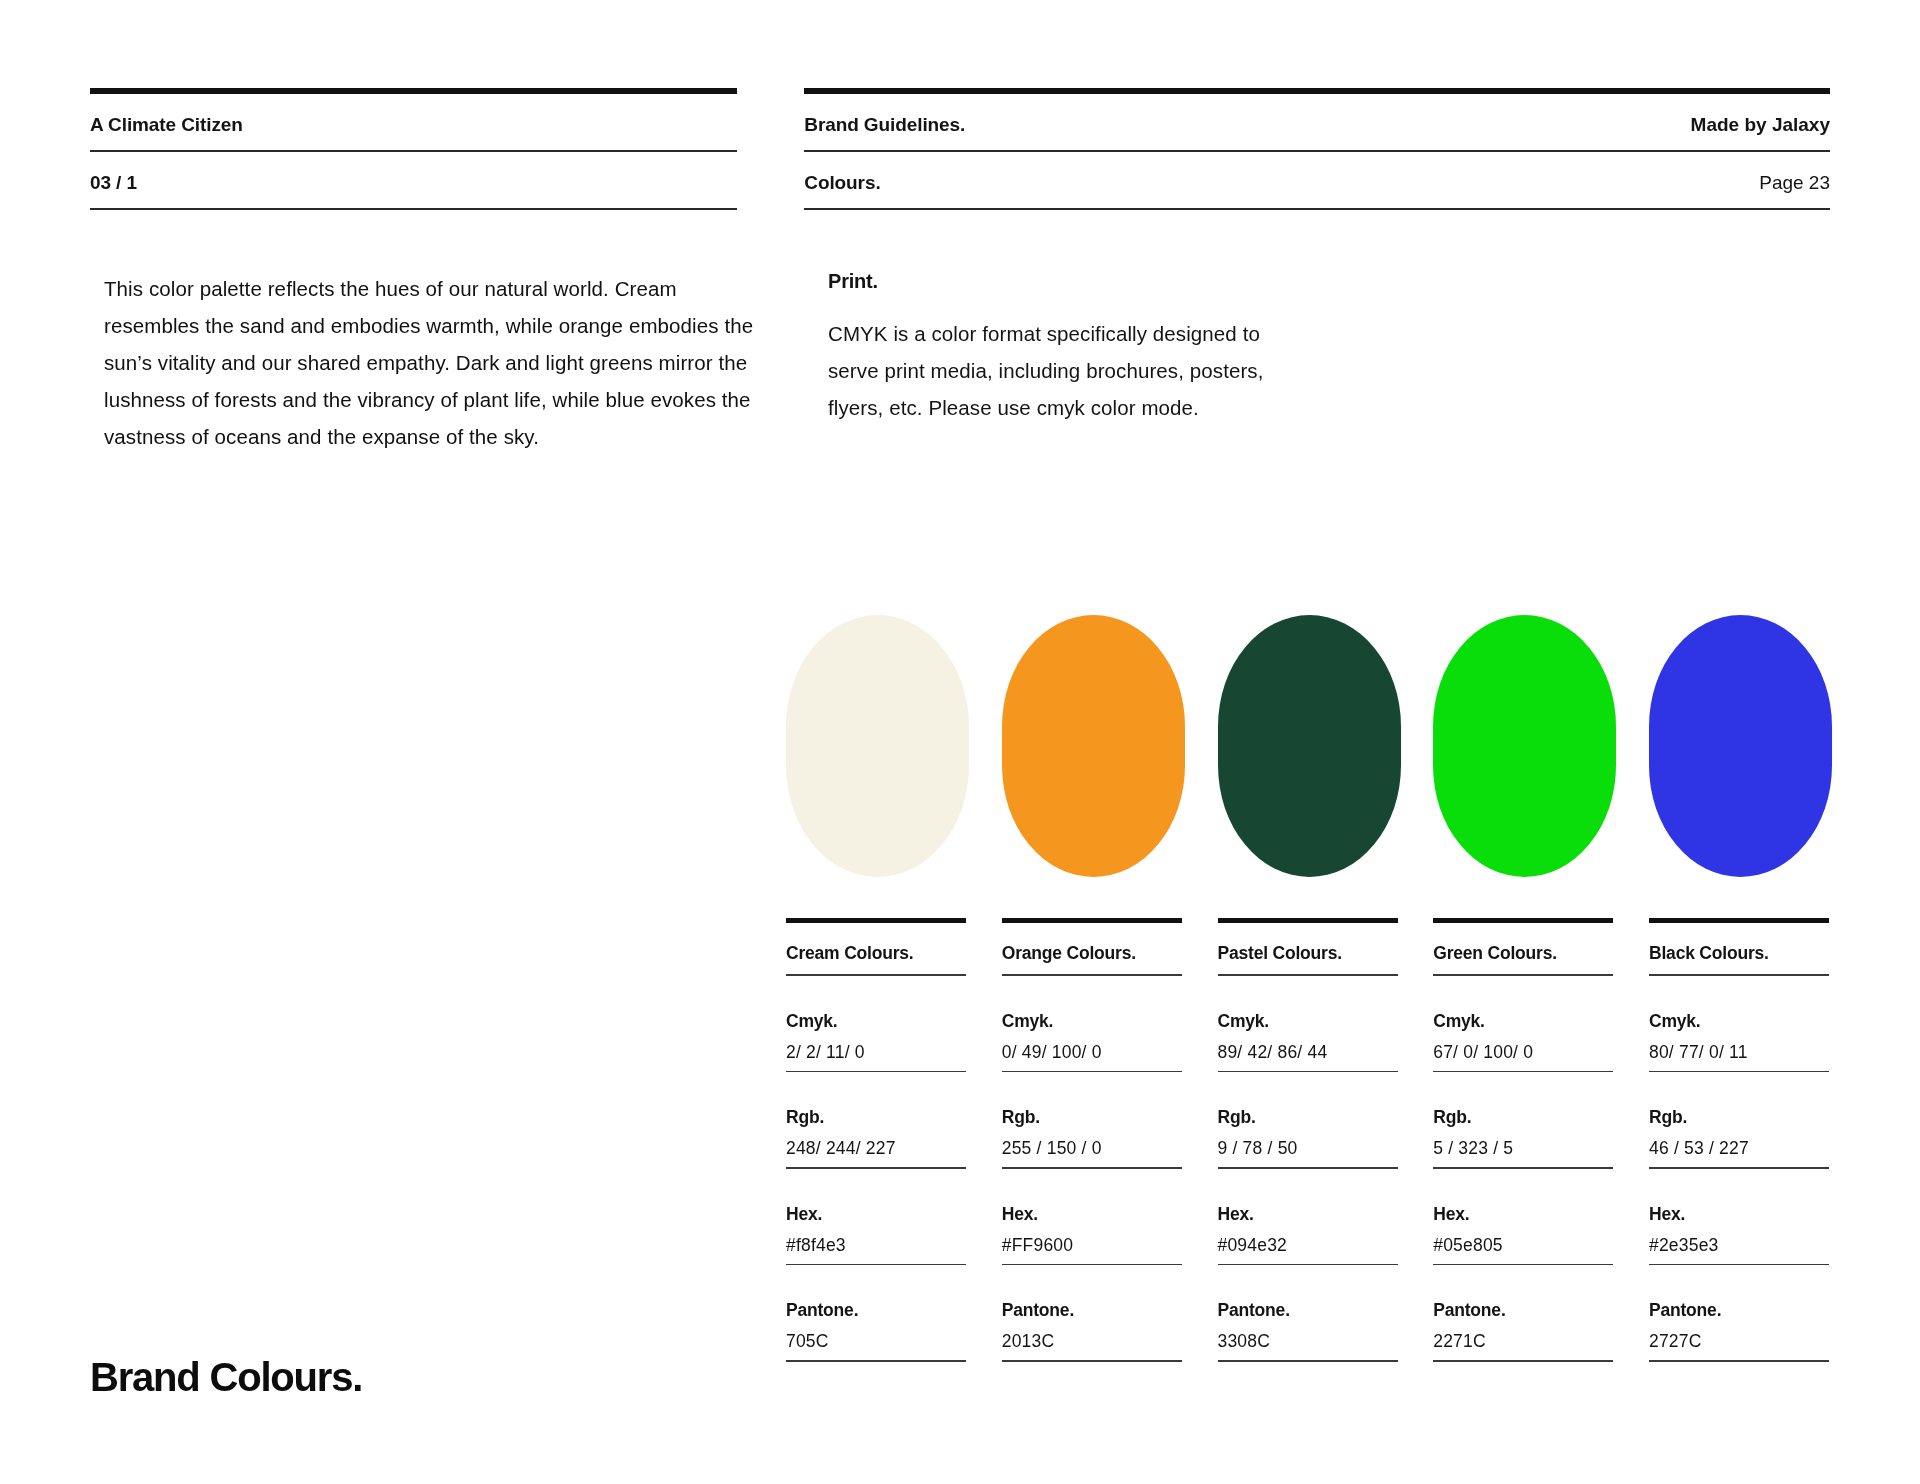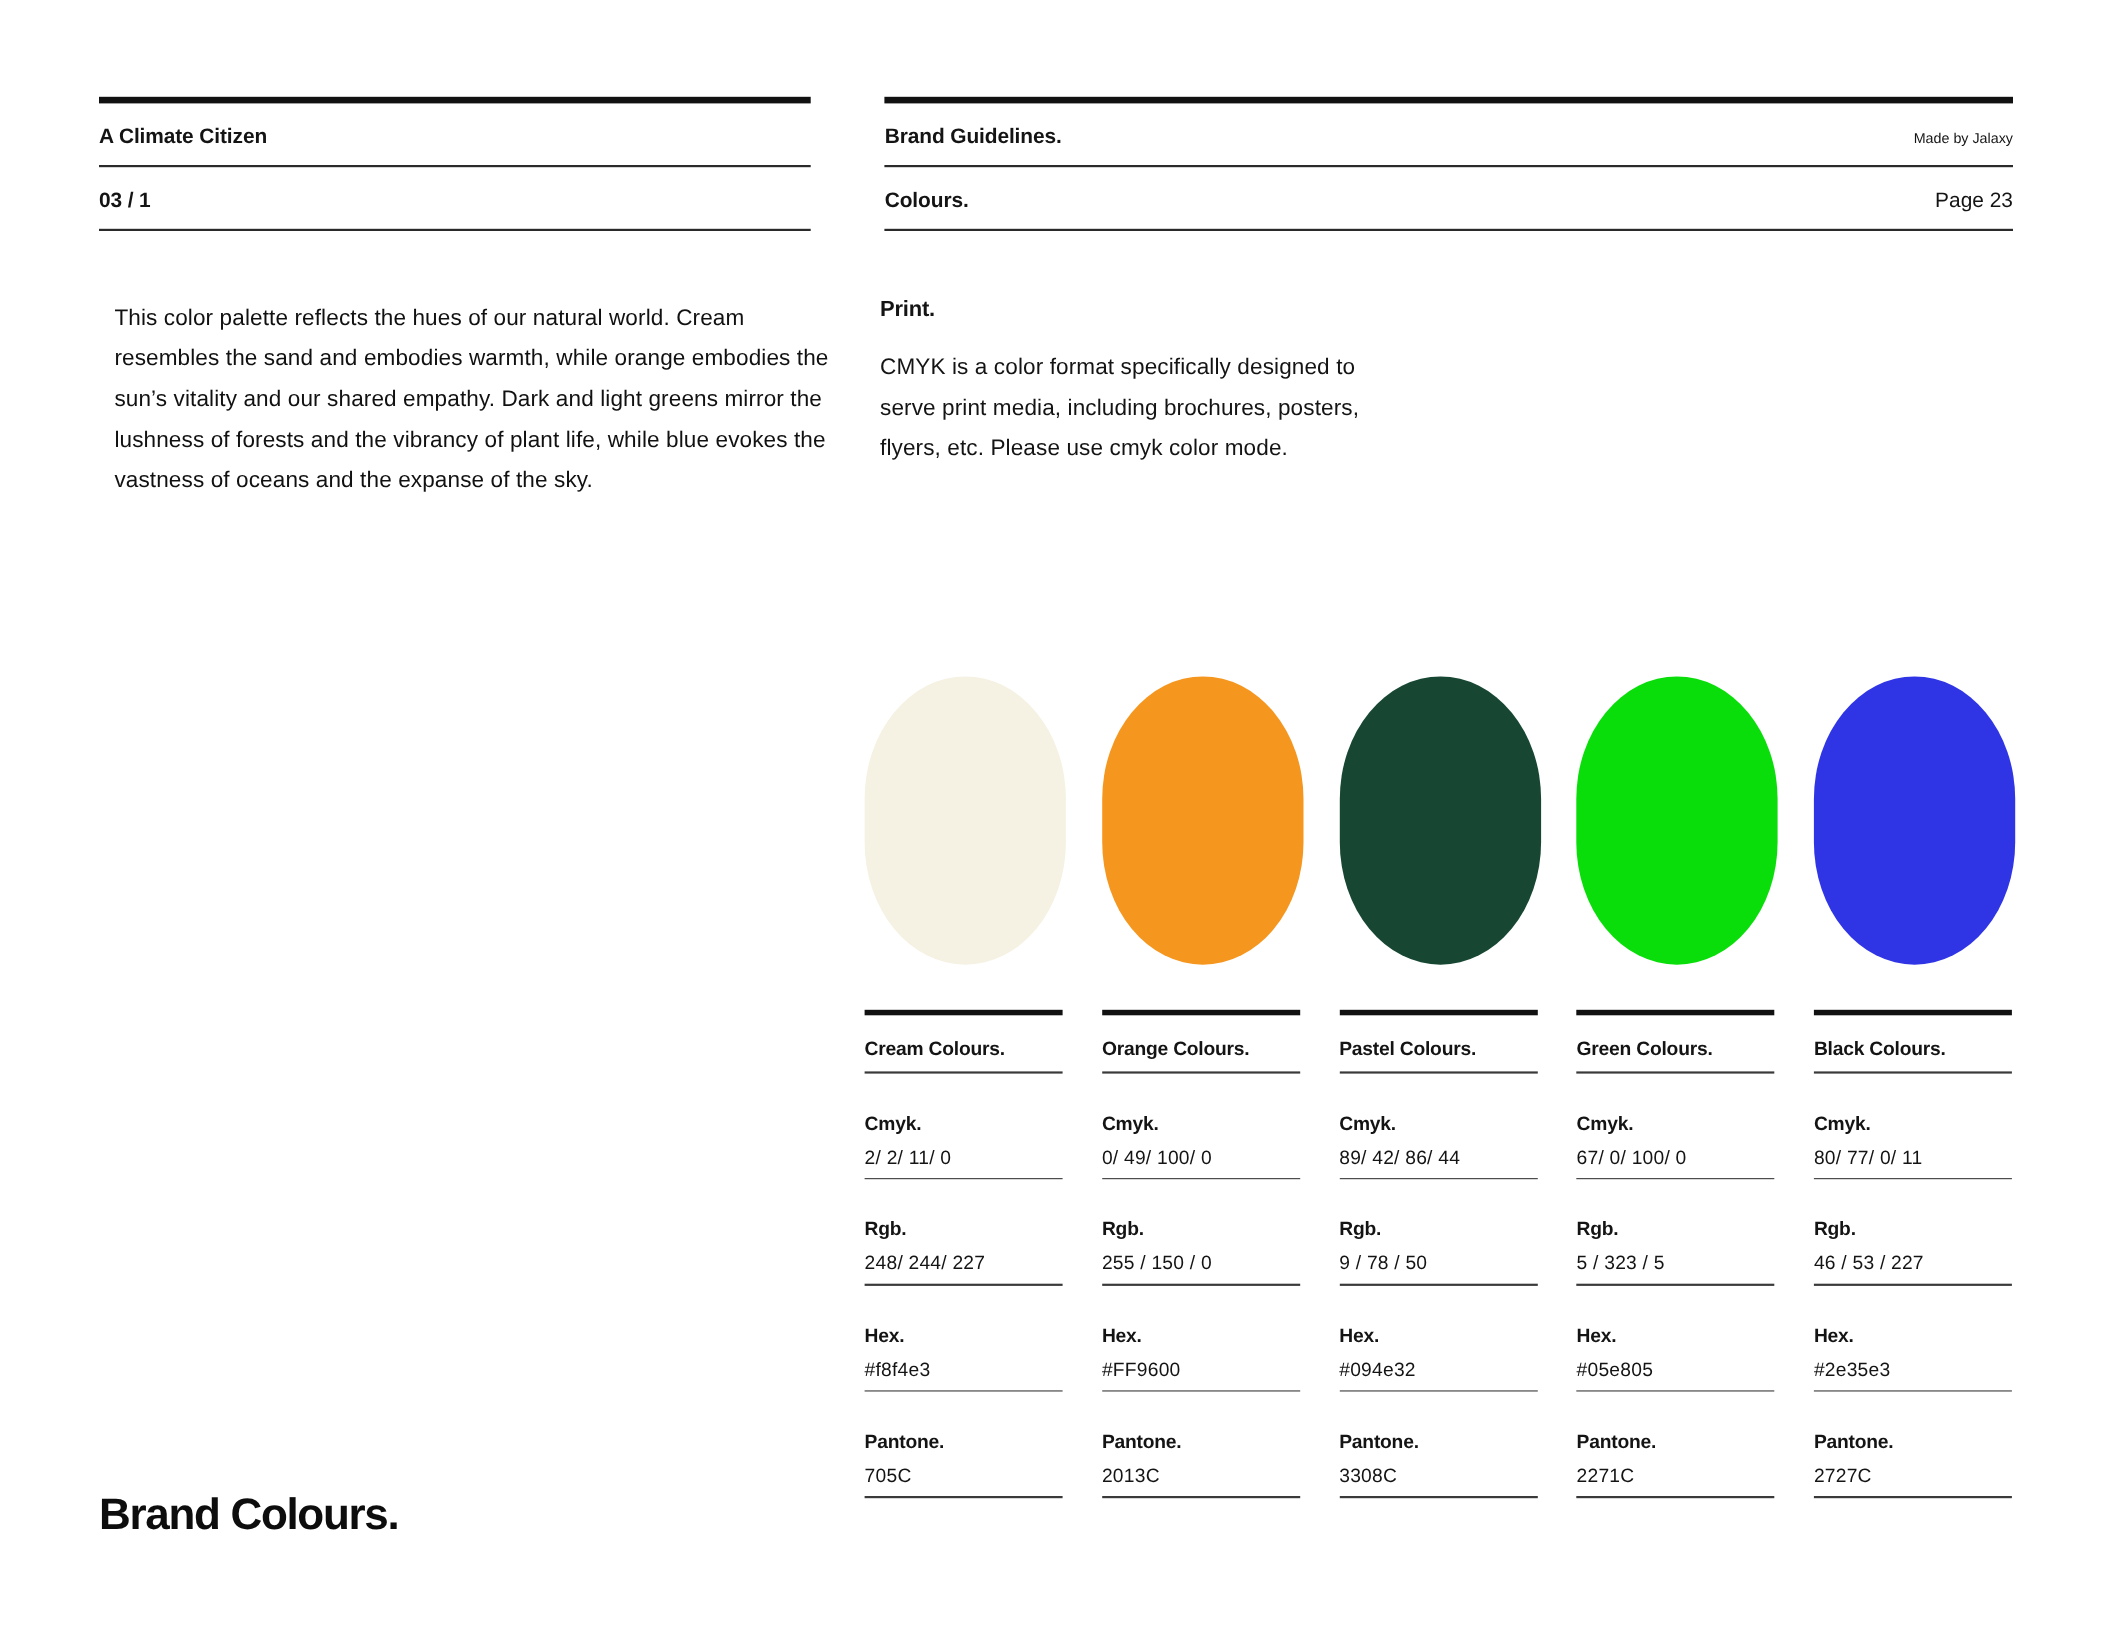--- a/index.html
+++ b/index.html
@@ -55,22 +55,22 @@
     font-size: 19px;
     font-weight: bold;
     letter-spacing: -0.1px;
   }
   .hdr-value-reg {
     font-size: 19px;
     font-weight: normal;
     letter-spacing: 0px;
   }
   .hdr-value-bold {
-    font-size: 13px;
-    font-weight: normal;
+    font-size: 19px;
+    font-weight: bold;
     text-align: right;
   }
 
   
   .intro {
     position: absolute;
     top: 270px;
     left: 104px;
     width: 655px;
     font-size: 20.5px;
@@ -83,20 +83,21 @@
   .notes {
     position: absolute;
     top: 270px;
     left: 800px;
     width: 1030px;
     display: flex;
     gap: 60px;
   }
   .note-col {
     width: 485px;
+    margin-left: 28px;
   }
   .note-title {
     font-size: 20px;
     font-weight: bold;
     margin: 0 0 22px 0;
     letter-spacing: -0.2px;
   }
   .note-body {
     font-size: 20.5px;
     line-height: 37px;

